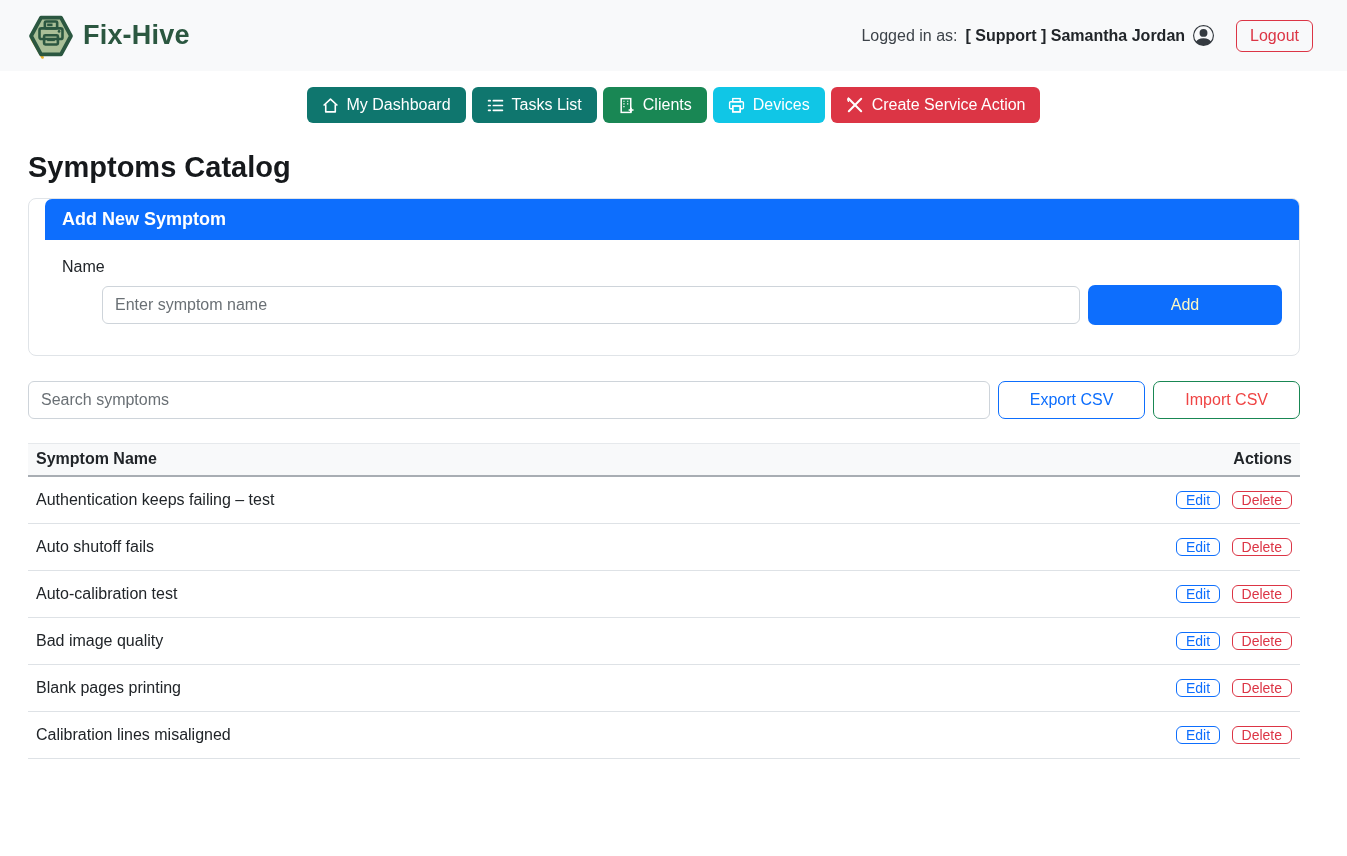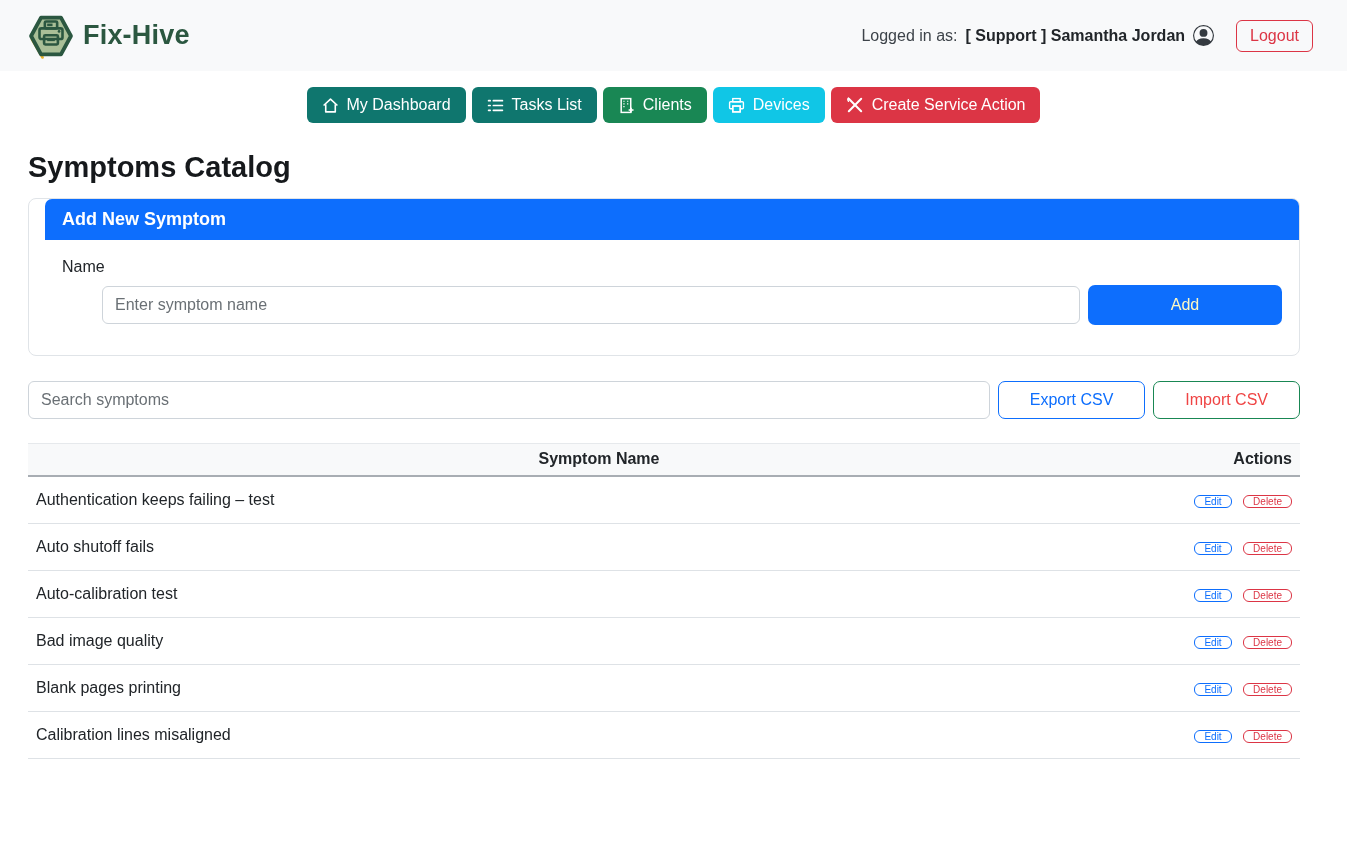--- a/index.html
+++ b/index.html
@@ -72,32 +72,32 @@
   .btn-outline {
     background:#fff; border-radius:7px; padding:7px 31px; font-size:16px;
     border:1px solid; white-space:nowrap;
   }
   .ob-blue  { color:#0d6efd; border-color:#0d6efd; }
   .ob-green { color:#ef4444; border-color:#198754; }
 
   
   table.symptoms { width:100%; border-collapse:collapse; }
   thead th {
-    background:#f8f9fa; text-align:center; font-weight:bold; font-size:16px;
+    background:#f8f9fa; text-align:left; font-weight:bold; font-size:16px;
     padding:6px 8px 7px; border-top:1px solid #e6e9ec; border-bottom:2px solid #a8adb3;
   }
   thead th.actions-col { text-align:right; width:130px; }
   tbody td {
     padding:14px 8px; font-size:16px; color:#212529;
     border-bottom:1px solid #dee2e6; background:#fff;
   }
   tbody td.actions-cell { text-align:right; white-space:nowrap; }
   .btn-sm {
     background:#fff; border:1px solid; border-radius:6px;
-    padding:0 9px; font-size:10px;
+    padding:0 9px; font-size:14px;
   }
   .edit-btn   { color:#0d6efd; border-color:#0d6efd; margin-right:7px; }
   .delete-btn { color:#dc3545; border-color:#dc3545; }
 
   .icon { display:inline-flex; align-items:center; }
 </style>
 </head>
 <body>
 
 <div class="topbar">

